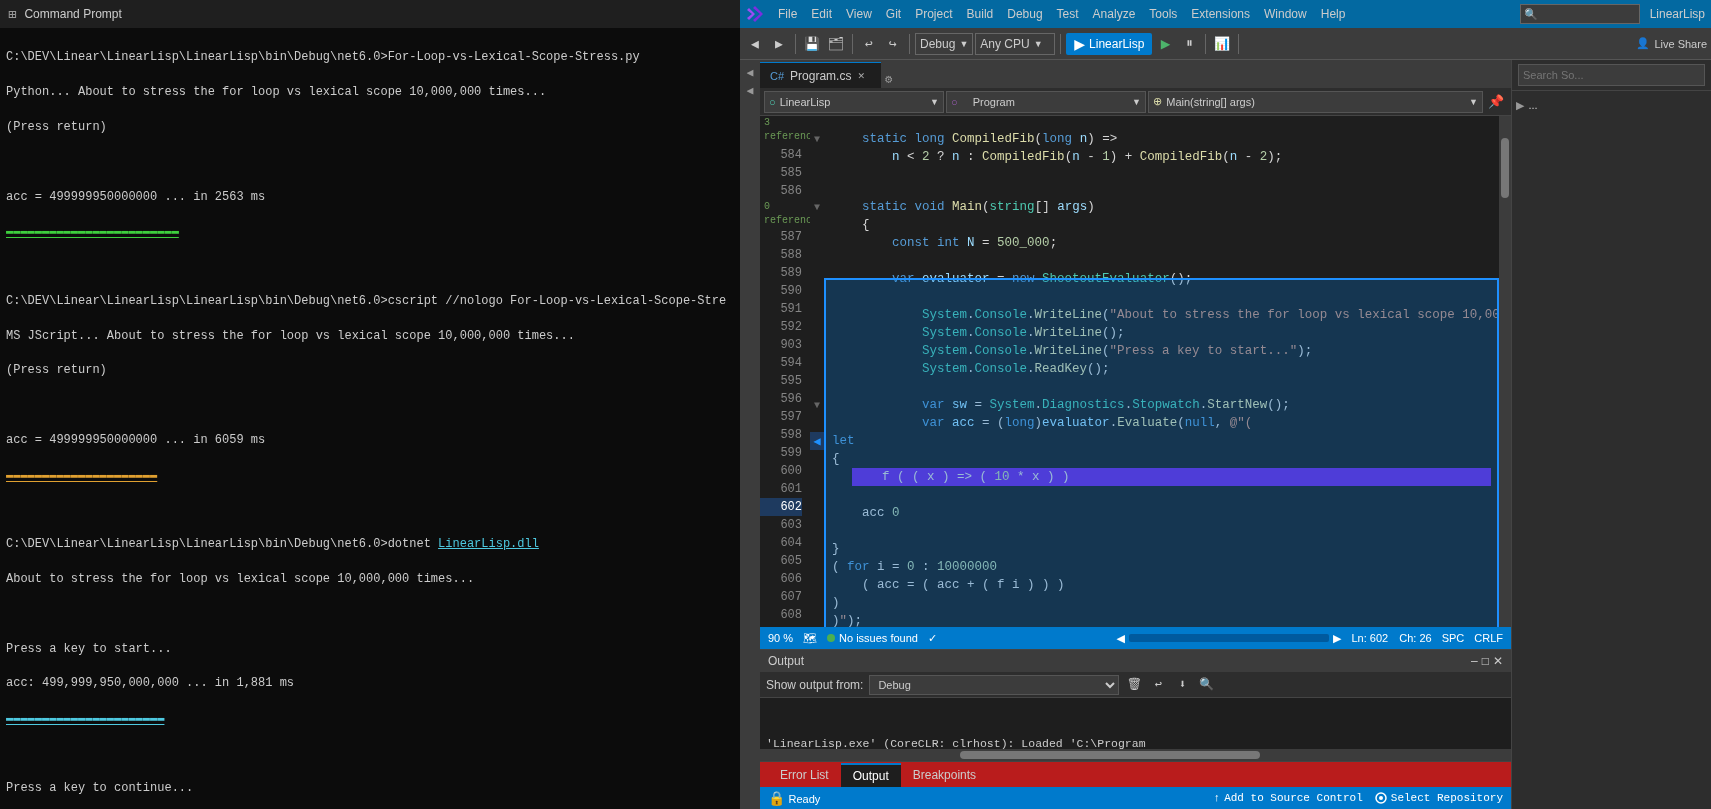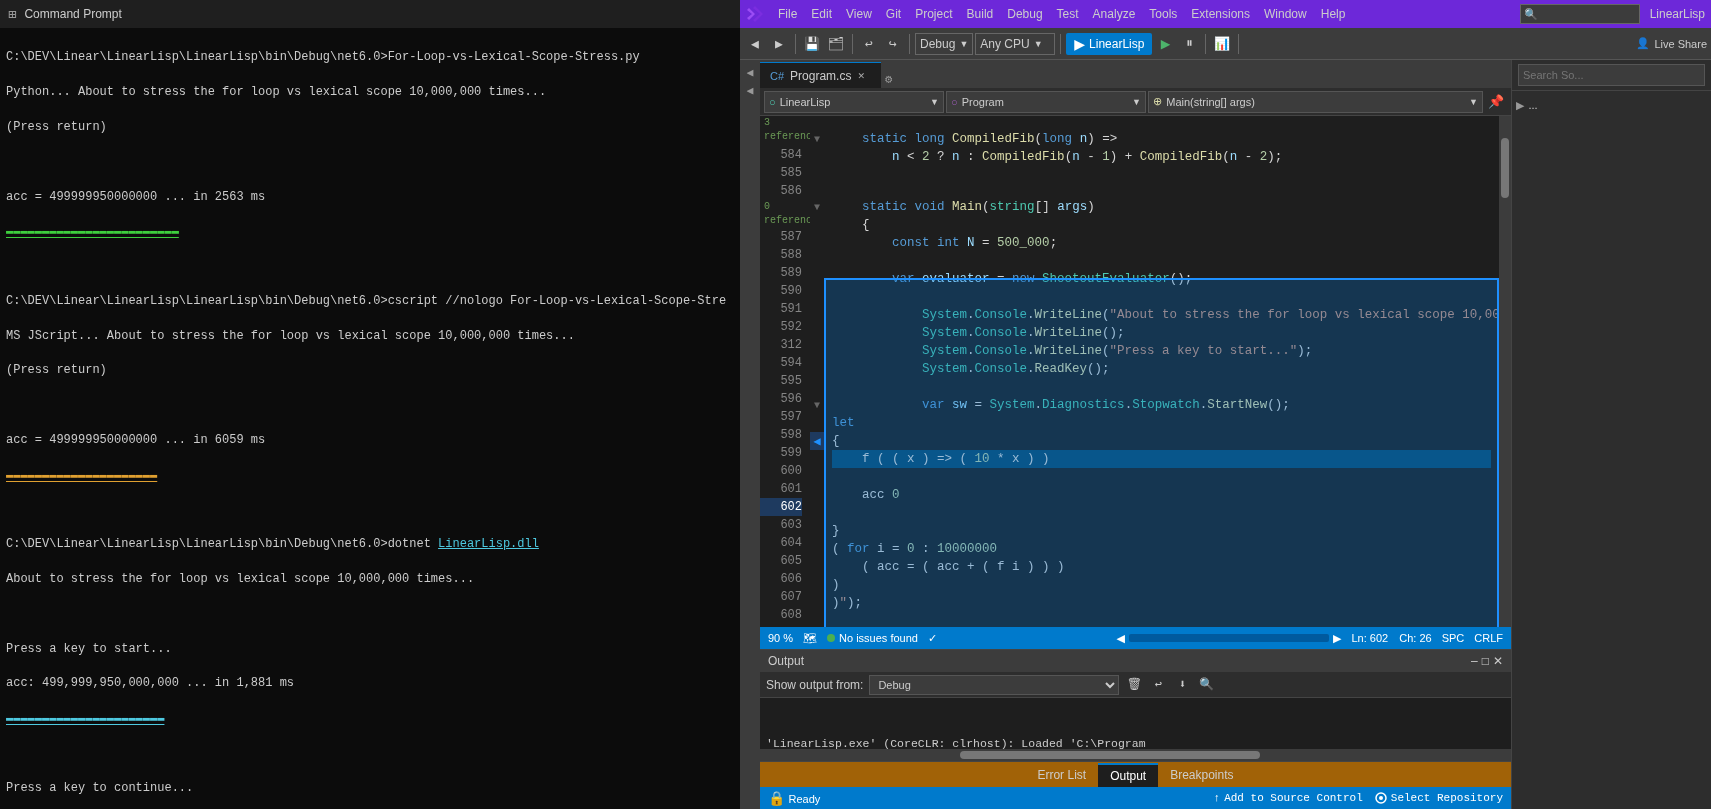--- a/index.html
+++ b/index.html
@@ -40,21 +40,21 @@
       left: 740px; top: 0;
       width: 971px; height: 809px;
       background: #2d2d2d;
       display: flex;
       flex-direction: column;
     }
 
     
     #vs-menubar {
       height: 28px;
-      background: #6d28d9;
+      background: #0369a1;
       display: flex;
       align-items: center;
       padding: 0 6px;
       gap: 2px;
       flex-shrink: 0;
     }
     .vs-menu-logo {
       width: 20px; height: 20px;
       margin-right: 4px;
       display: flex; align-items: center; justify-content: center;
@@ -437,28 +437,27 @@
       overflow: hidden;
       padding: 2px 6px;
       font-size: 11.5px;
       line-height: 1.5;
       color: #cccccc;
       background: #1e1e1e;
       white-space: pre-wrap;
     }
     #output-tabs {
       height: 26px;
-      background: #a16207;
+      background: #b91c1c;
       display: flex;
       align-items: center;
       padding: 0 8px;
       gap: 0;
       border-top: 1px solid #444;
       flex-shrink: 0;
-      justify-content: center;
     }
     .output-tab {
       height: 24px;
       padding: 0 12px;
       display: flex; align-items: center;
       font-size: 12px;
       font-family: 'Segoe UI', sans-serif;
       color: #ccc;
       cursor: pointer;
     }
@@ -657,21 +656,21 @@
       </div>
 
       <div id="editor-navbar">
         <div class="navbar-dropdown wide">
           <span style="color:#4ec9b0;font-size:11px;">○</span>
           <span style="font-size:11px;">LinearLisp</span>
           <span style="font-size:9px;margin-left:auto;">▼</span>
         </div>
         <div class="navbar-dropdown wider">
           <span style="color:#9b59b6;font-size:11px;">○</span>
-          <span style="font-size:11px;">Program</span>
+          <span style="font-size:11px;margin-left:11px;">Program</span>
           <span style="font-size:9px;margin-left:auto;">▼</span>
         </div>
         <div class="navbar-dropdown" style="flex:1;">
           <span style="color:#dcdcaa;font-size:11px;">⊕</span>
           <span style="font-size:11px;">Main(string[] args)</span>
           <span style="font-size:9px;margin-left:auto;">▼</span>
         </div>
         <div class="toolbar-btn">📌</div>
       </div>
 
@@ -694,21 +693,21 @@
           <div style="line-height:18px;">584</div>
           <div style="line-height:18px;">585</div>
           <div style="line-height:18px;">586</div>
           <div style="color:#6a9955;font-size:10px;line-height:14px;text-align:left;padding-left:4px;">0 references</div>
           <div style="line-height:18px;">587</div>
           <div style="line-height:18px;">588</div>
           <div style="line-height:18px;margin-left:8px;">589</div>
           <div style="line-height:18px;">590</div>
           <div style="line-height:18px;">591</div>
           <div style="line-height:18px;">592</div>
-          <div style="line-height:18px;">312</div>
+          <div style="line-height:18px;">903</div>
           <div style="line-height:18px;">594</div>
           <div style="line-height:18px;">595</div>
           <div style="line-height:18px;">596</div>
           <div style="line-height:18px;">597</div>
           <div style="line-height:18px;">598</div>
           <div style="line-height:18px;">599</div>
           <div style="line-height:18px;">600</div>
           <div style="line-height:18px;">601</div>
           <div style="line-height:18px; color:#fff;background:#1e3a5f;">602</div>
           <div style="line-height:18px;">603</div>
@@ -756,23 +755,24 @@
           <div class="code-line">        <span class="kw">const</span> <span class="kw">int</span> <span class="var">N</span> = <span class="num">500_000</span>;</div>
           <div class="code-line">&nbsp;</div>
           <div class="code-line">        <span class="kw">var</span> <span class="var">evaluator</span> = <span class="kw">new</span> <span class="type">ShootoutEvaluator</span>();</div>
           <div class="code-line">&nbsp;</div>
           <div class="code-line">            <span class="kw2">System</span>.<span class="kw2">Console</span>.<span class="method">WriteLine</span>(<span class="str">"About to stress the for loop vs lexical scope 10,000,000 times..."</span>);</div>
           <div class="code-line">            <span class="kw2">System</span>.<span class="kw2">Console</span>.<span class="method">WriteLine</span>();</div>
           <div class="code-line">            <span class="kw2">System</span>.<span class="kw2">Console</span>.<span class="method">WriteLine</span>(<span class="str">"Press a key to start..."</span>);</div>
           <div class="code-line">            <span class="kw2">System</span>.<span class="kw2">Console</span>.<span class="method">ReadKey</span>();</div>
           <div class="code-line">&nbsp;</div>
           <div class="code-line">            <span class="kw">var</span> <span class="var">sw</span> = <span class="kw2">System</span>.<span class="kw2">Diagnostics</span>.<span class="type">Stopwatch</span>.<span class="method">StartNew</span>();</div>
+          <div class="code-line">            <span class="kw">var</span> <span class="var">acc</span> = (<span class="kw">long</span>)<span class="var">evaluator</span>.<span class="method">Evaluate</span>(<span class="kw">null</span>, <span class="str">@"(</span></div>
           <div class="code-line"><span class="kw">let</span></div>
           <div class="code-line">{</div>
-          <div class="code-line" style="background:#0c4a6e;">    f ( ( x ) =&gt; ( <span class="num">10</span> * x ) )</div>
+          <div class="code-line" style="background:#6d28d9;margin-left:20px;">    f ( ( x ) =&gt; ( <span class="num">10</span> * x ) )</div>
           <div class="code-line">&nbsp;</div>
           <div class="code-line">    acc <span class="num">0</span></div>
           <div class="code-line">&nbsp;</div>
           <div class="code-line">}</div>
           <div class="code-line">( <span class="kw">for</span> i = <span class="num">0</span> : <span class="num">10000000</span></div>
           <div class="code-line">    ( acc = ( acc + ( f i ) ) )</div>
           <div class="code-line">)</div>
           <div class="code-line">)<span class="str">"</span>);</div>
 
         </div>

